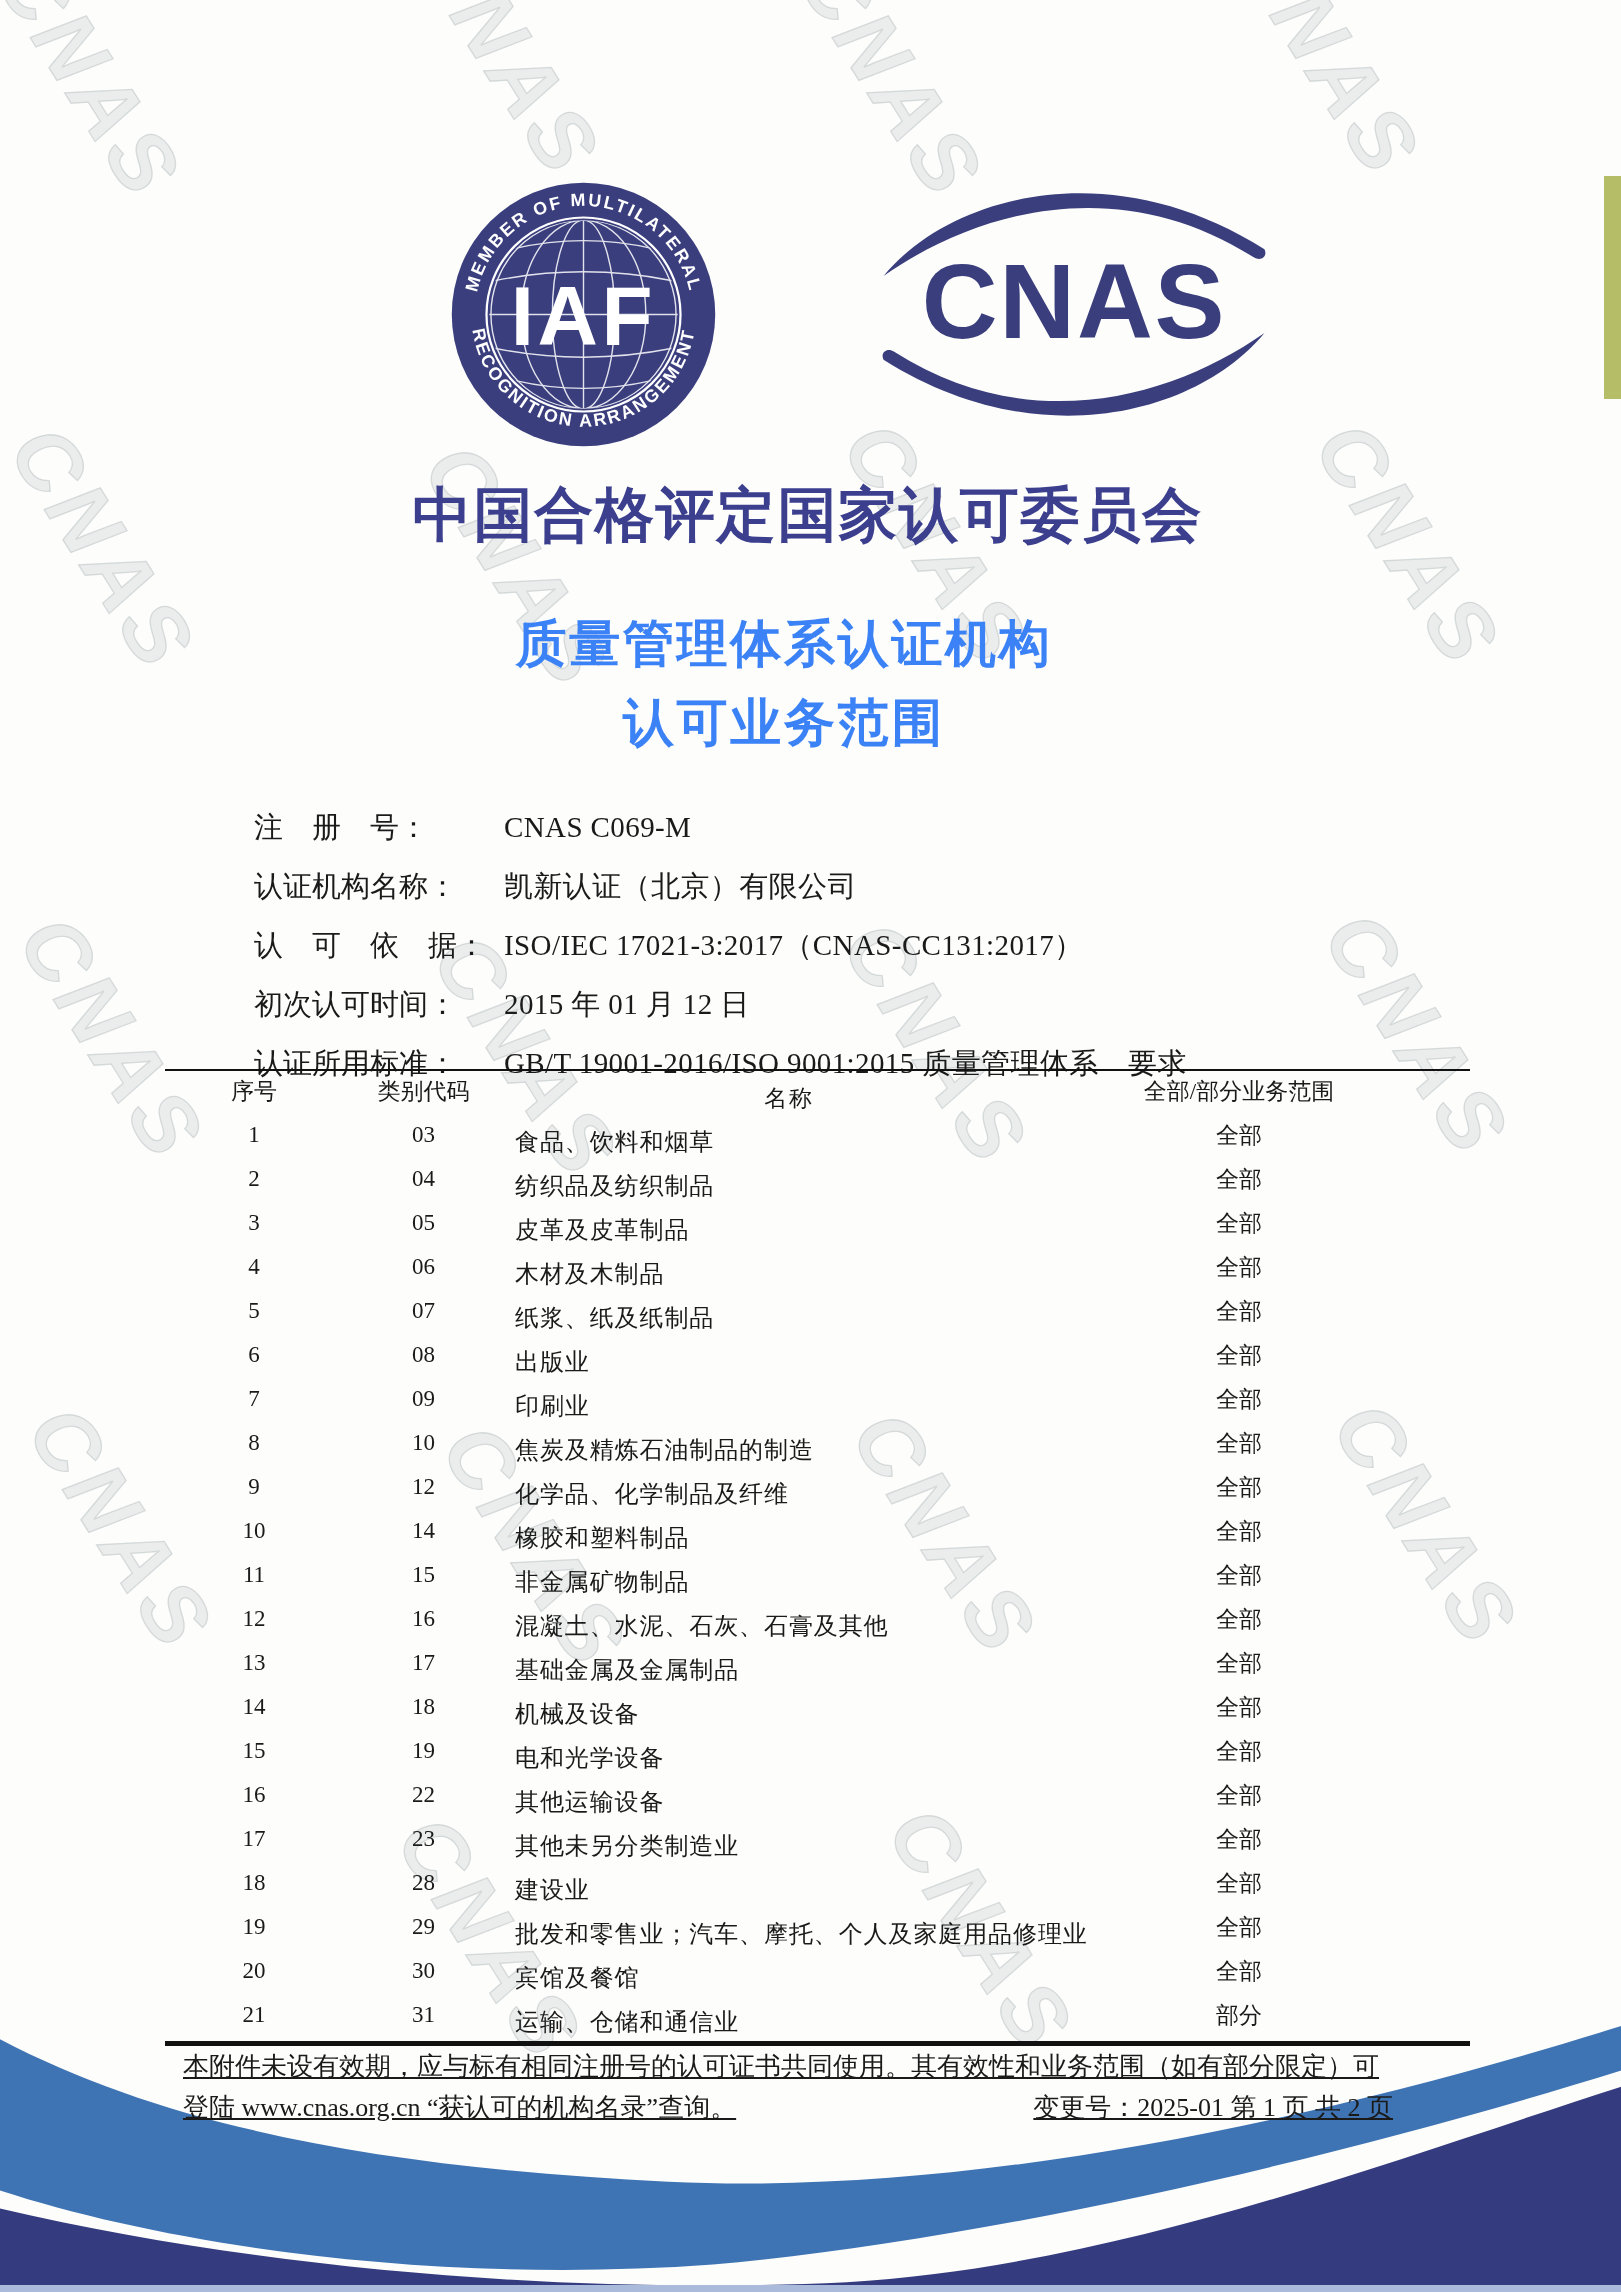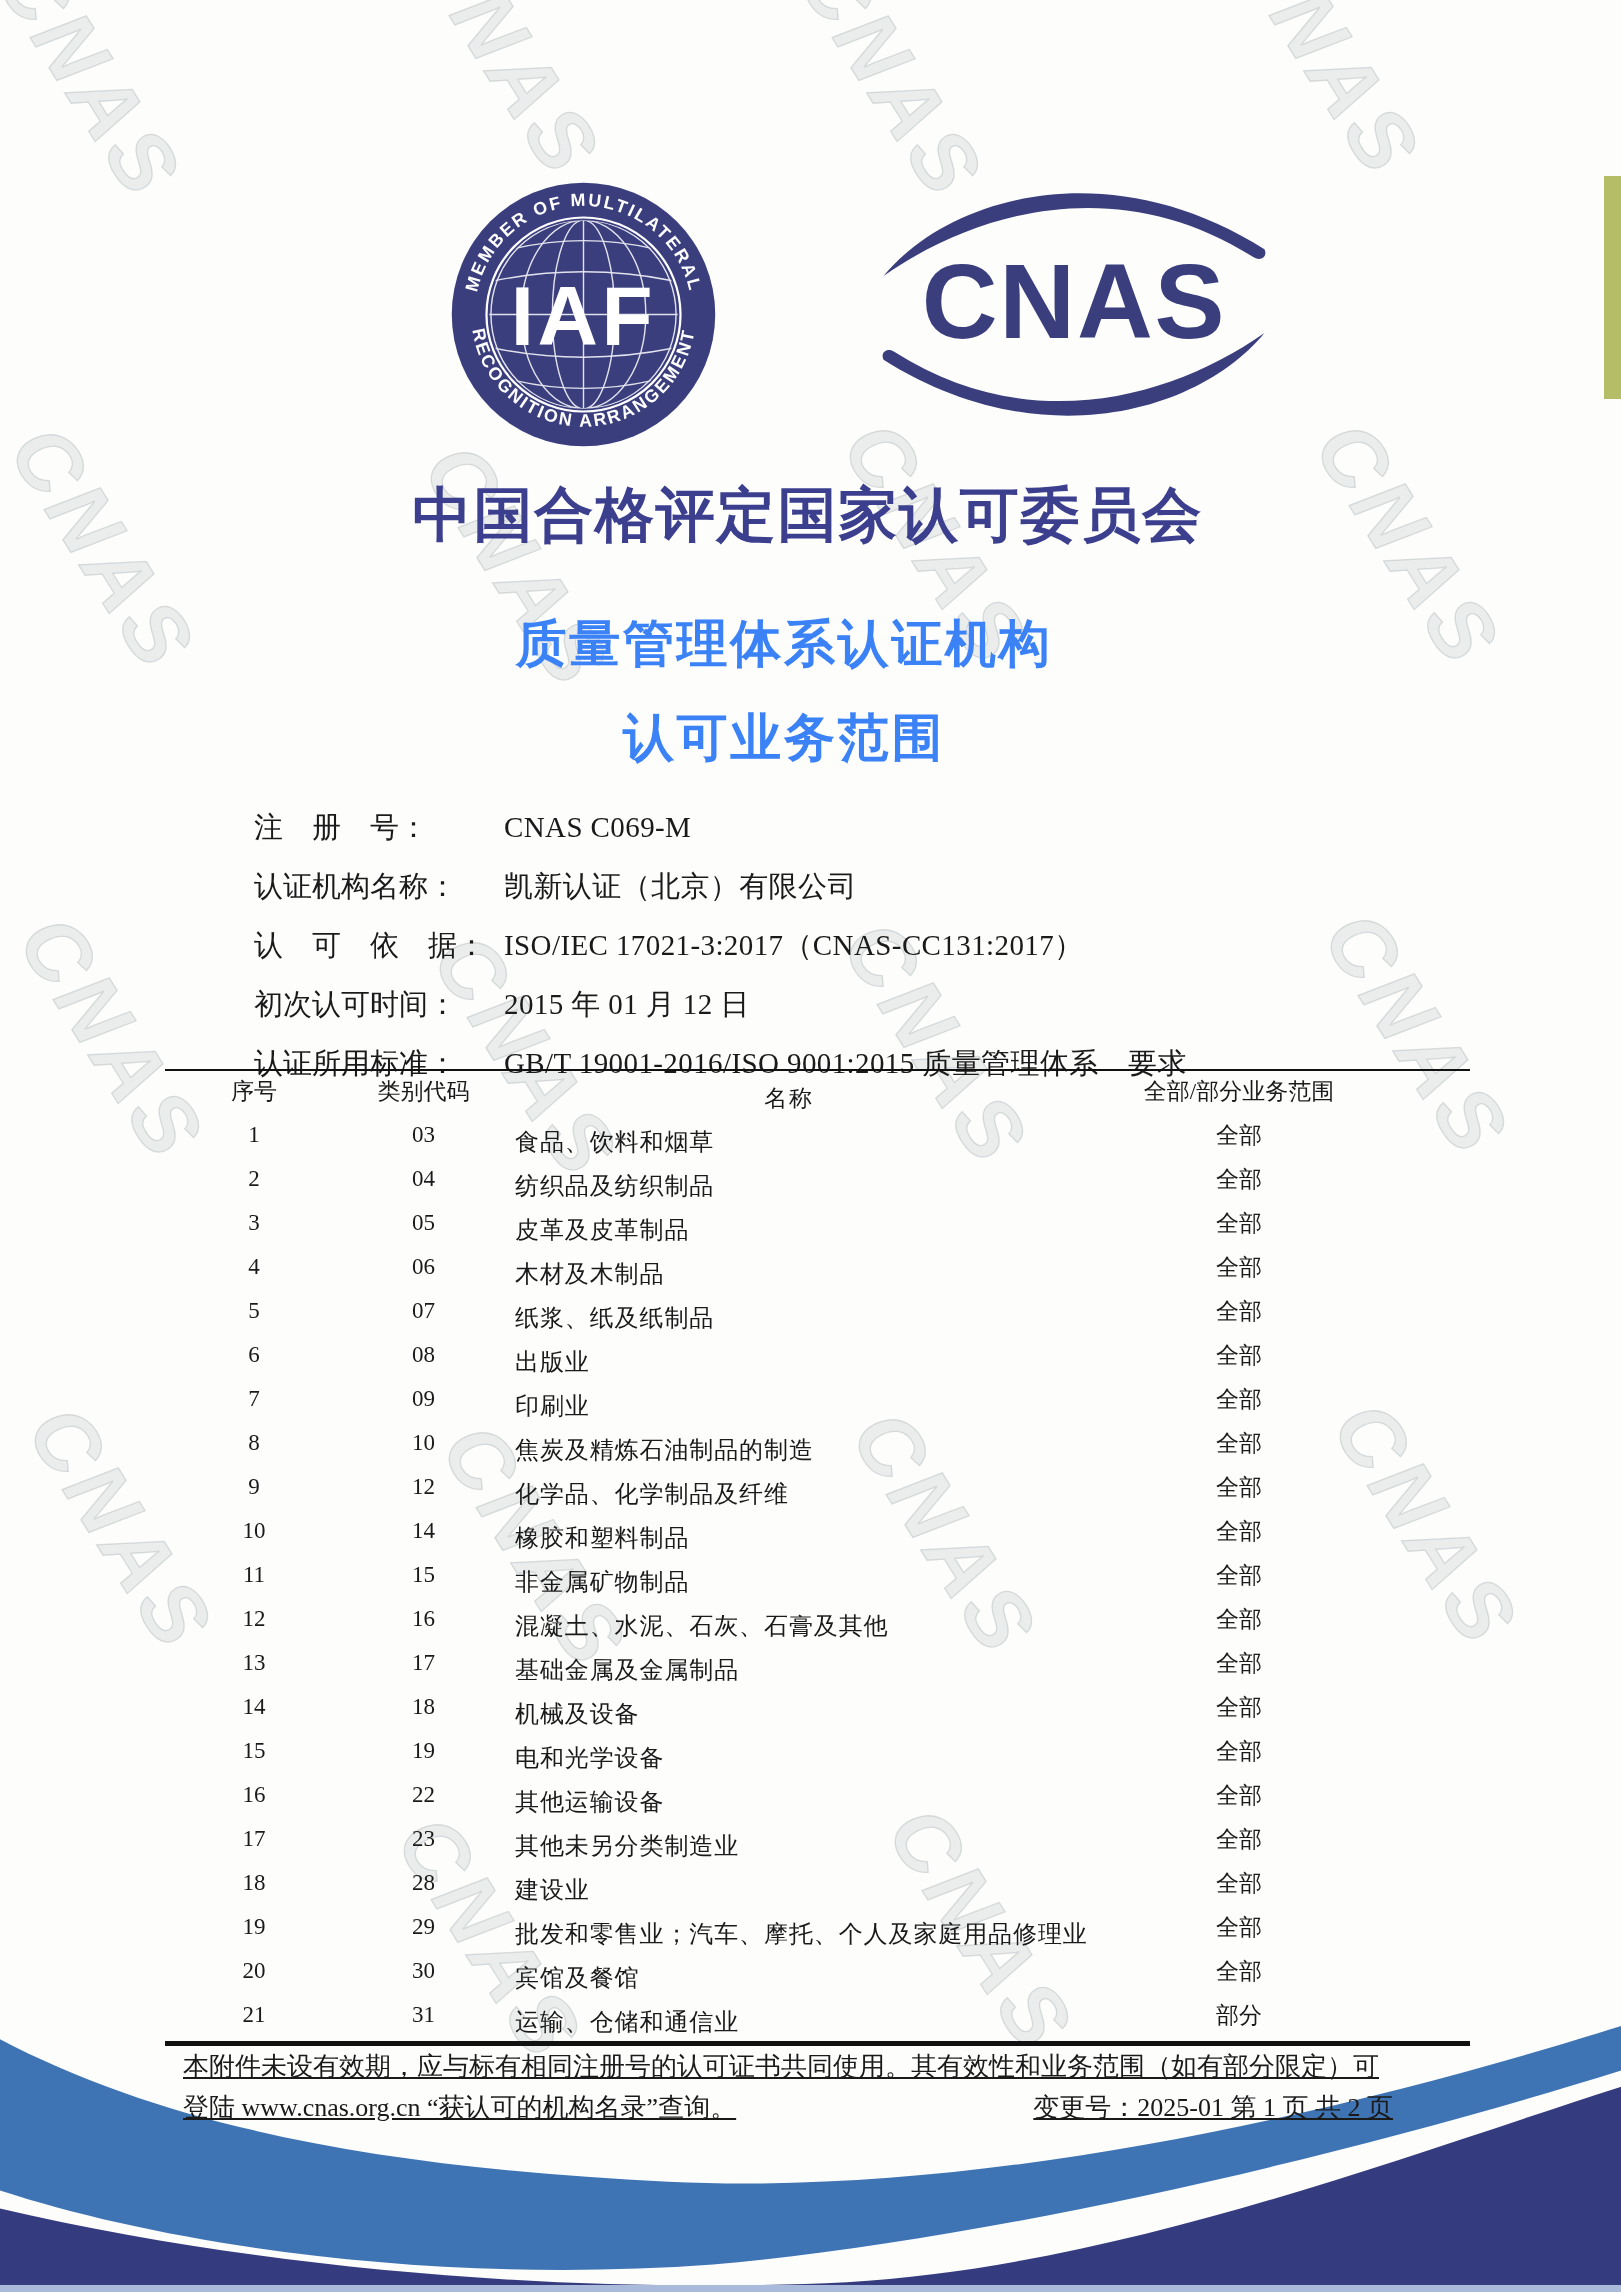--- a/index.html
+++ b/index.html
@@ -38,21 +38,21 @@
     position:absolute;left:18px;top:476px;width:1185px;z-index:2;
     text-align:right;font-family:"Liberation Sans","DejaVu Sans",sans-serif;
     font-weight:bold;font-size:59px;letter-spacing:1.8px;color:var(--title-blue);
   }
   .sub-title{
     position:absolute;left:160px;width:1248px;z-index:2;text-align:center;
     font-family:"Liberation Sans","DejaVu Sans",sans-serif;
     font-weight:bold;font-size:51px;letter-spacing:2.7px;color:#3b82f6;
   }
   #subtitle-1{top:610px;}
-  #subtitle-2{top:704px;font-family:Liberation Serif, serif;}
+  #subtitle-2{top:689px;font-family:Liberation Serif, serif;}
   
   #info-rows{position:absolute;left:254px;top:798px;width:1114px;z-index:2;}
   .info-row{display:flex;height:59px;align-items:center;font-size:29px;}
   .info-label{width:250px;flex:0 0 250px;}
   .info-value{flex:1;letter-spacing:0.4px;}
   
   .rule{position:absolute;left:165px;width:1305px;background:#111;z-index:2;}
   #rule-top{top:1069px;height:1.8px;}
   #rule-bottom{top:2041px;height:4.5px;}
   

